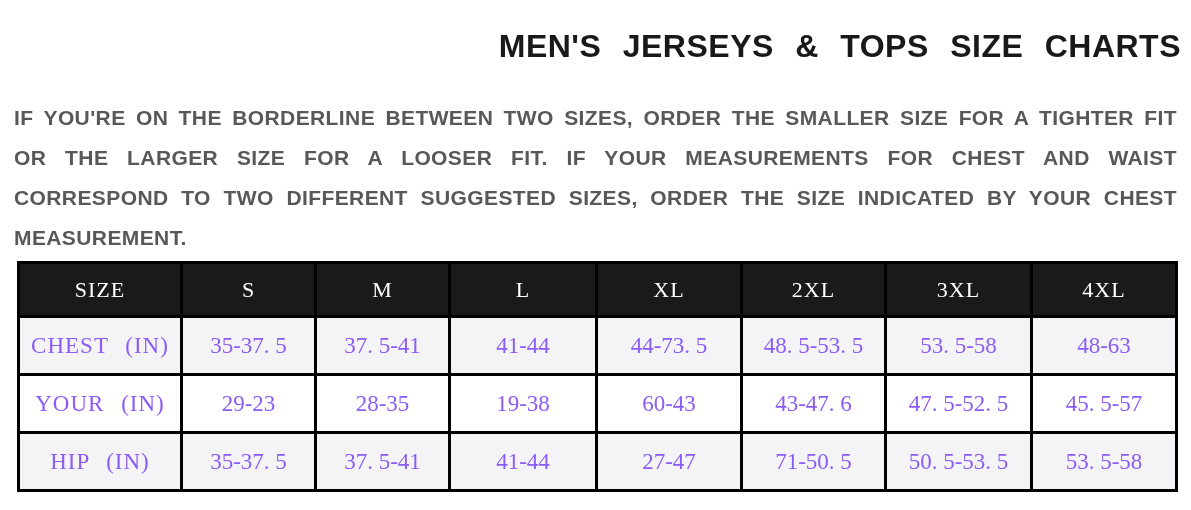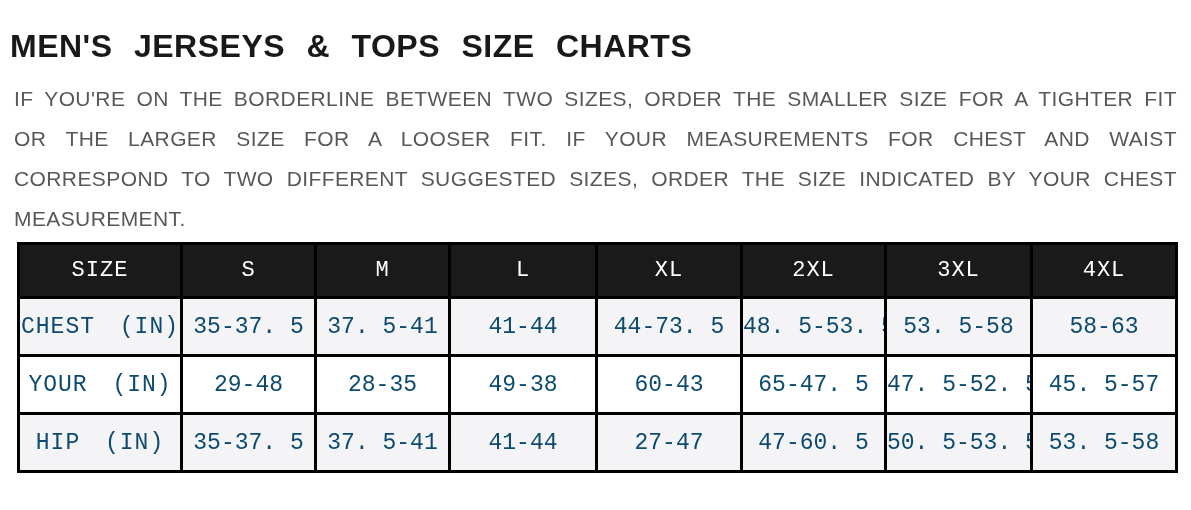--- a/index.html
+++ b/index.html
@@ -8,64 +8,65 @@
     background: #ffffff;
   }
   body {
     width: 1191px;
     height: 510px;
     overflow: hidden;
     font-family: "Liberation Sans", sans-serif;
   }
   .page-title {
     margin: 28px 10px 0 10px;
-    text-align: left;
+    text-align: right;
     font-size: 32px;
     font-weight: 700;
     letter-spacing: 0.5px;
     word-spacing: 12px;
     color: var(--title-color, #19191c);
     white-space: nowrap;
   }
   .description {
-    margin: 14px 14px 0 14px;
+    margin: 33px 14px 0 14px;
     text-align: justify;
     font-size: 21px;
     line-height: 40px;
     letter-spacing: 0.4px;
     word-spacing: 3px;
     color: var(--paragraph-color, #58585a);
+    font-weight: bold;
   }
   table.size-chart {
     border-collapse: collapse;
     table-layout: fixed;
     width: 1158px;
     margin: 3px 0 0 17px;
   }
   table.size-chart th,
   table.size-chart td {
     border: 3px solid var(--border-color, #000000);
     text-align: center;
     vertical-align: middle;
-    font-family: Liberation Mono, monospace;
+    font-family: Liberation Serif, serif;
     padding: 0;
     overflow: hidden;
     white-space: nowrap;
   }
   table.size-chart th {
     background: var(--header-bg, #1a1a1a);
     color: var(--header-text, #ffffff);
     font-weight: 400;
     font-size: 22px;
     height: 51px;
     letter-spacing: 1px;
   }
   table.size-chart td {
     font-size: 23px;
-    color: #0c4a6e;
+    color: #8b5cf6;
     height: 55px;
     background: #ffffff;
   }
   table.size-chart tr.stripe td {
     background: var(--stripe-bg, #f4f4f6);
   }
   table.size-chart td.row-label {
     word-spacing: 10px;
     letter-spacing: 1px;
   }
@@ -110,36 +111,36 @@
   </thead>
   <tbody>
     <tr class="stripe">
       <td class="row-label">CHEST (IN)</td>
       <td>35-37. 5</td>
       <td>37. 5-41</td>
       <td>41-44</td>
       <td>44-73. 5</td>
       <td>48. 5-53. 5</td>
       <td>53. 5-58</td>
-      <td>58-63</td>
+      <td>48-63</td>
     </tr>
     <tr>
       <td class="row-label">YOUR (IN)</td>
-      <td>29-48</td>
+      <td>29-23</td>
       <td>28-35</td>
-      <td>49-38</td>
+      <td>19-38</td>
       <td>60-43</td>
-      <td>65-47. 5</td>
+      <td>43-47. 6</td>
       <td>47. 5-52. 5</td>
       <td>45. 5-57</td>
     </tr>
     <tr class="stripe">
       <td class="row-label">HIP (IN)</td>
       <td>35-37. 5</td>
       <td>37. 5-41</td>
       <td>41-44</td>
       <td>27-47</td>
-      <td>47-60. 5</td>
+      <td>71-50. 5</td>
       <td>50. 5-53. 5</td>
       <td>53. 5-58</td>
     </tr>
   </tbody>
 </table>
 
 </body></html>

